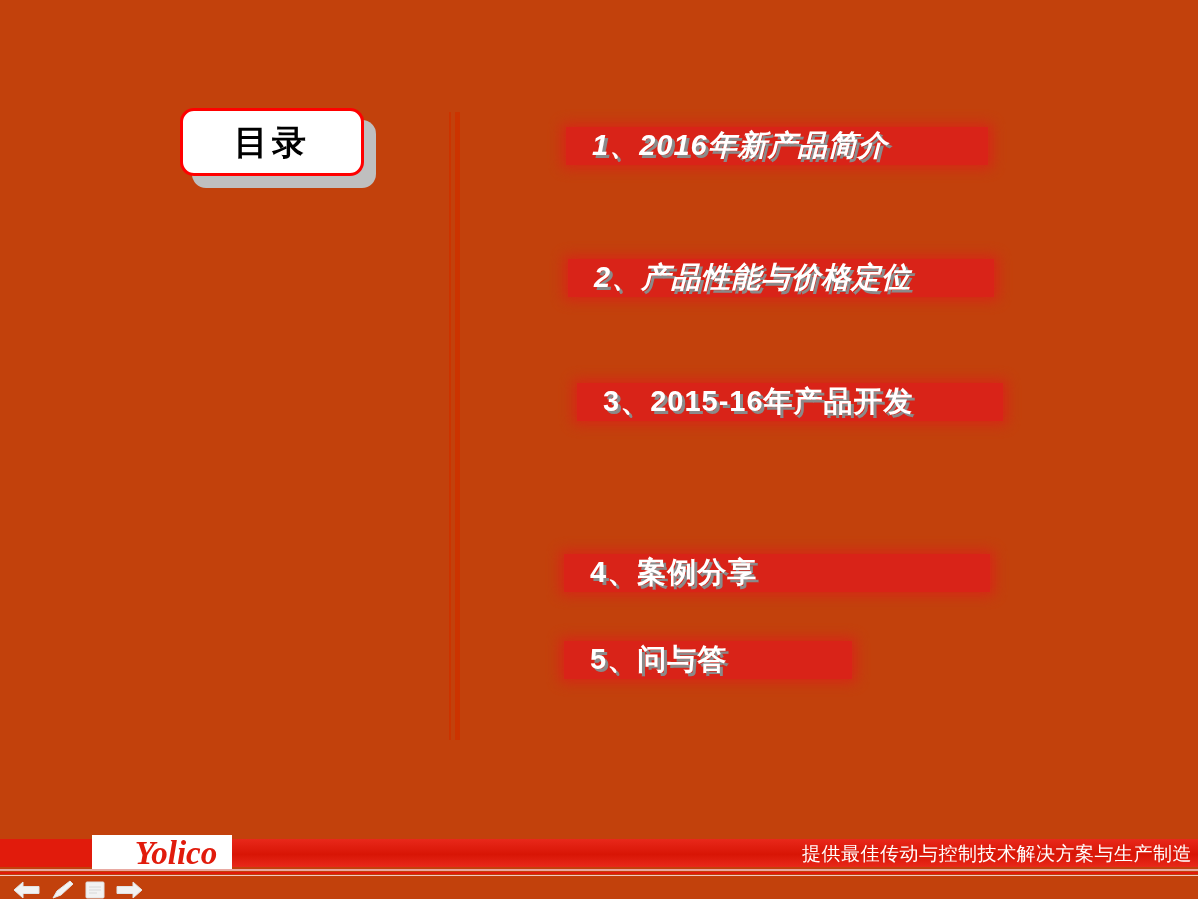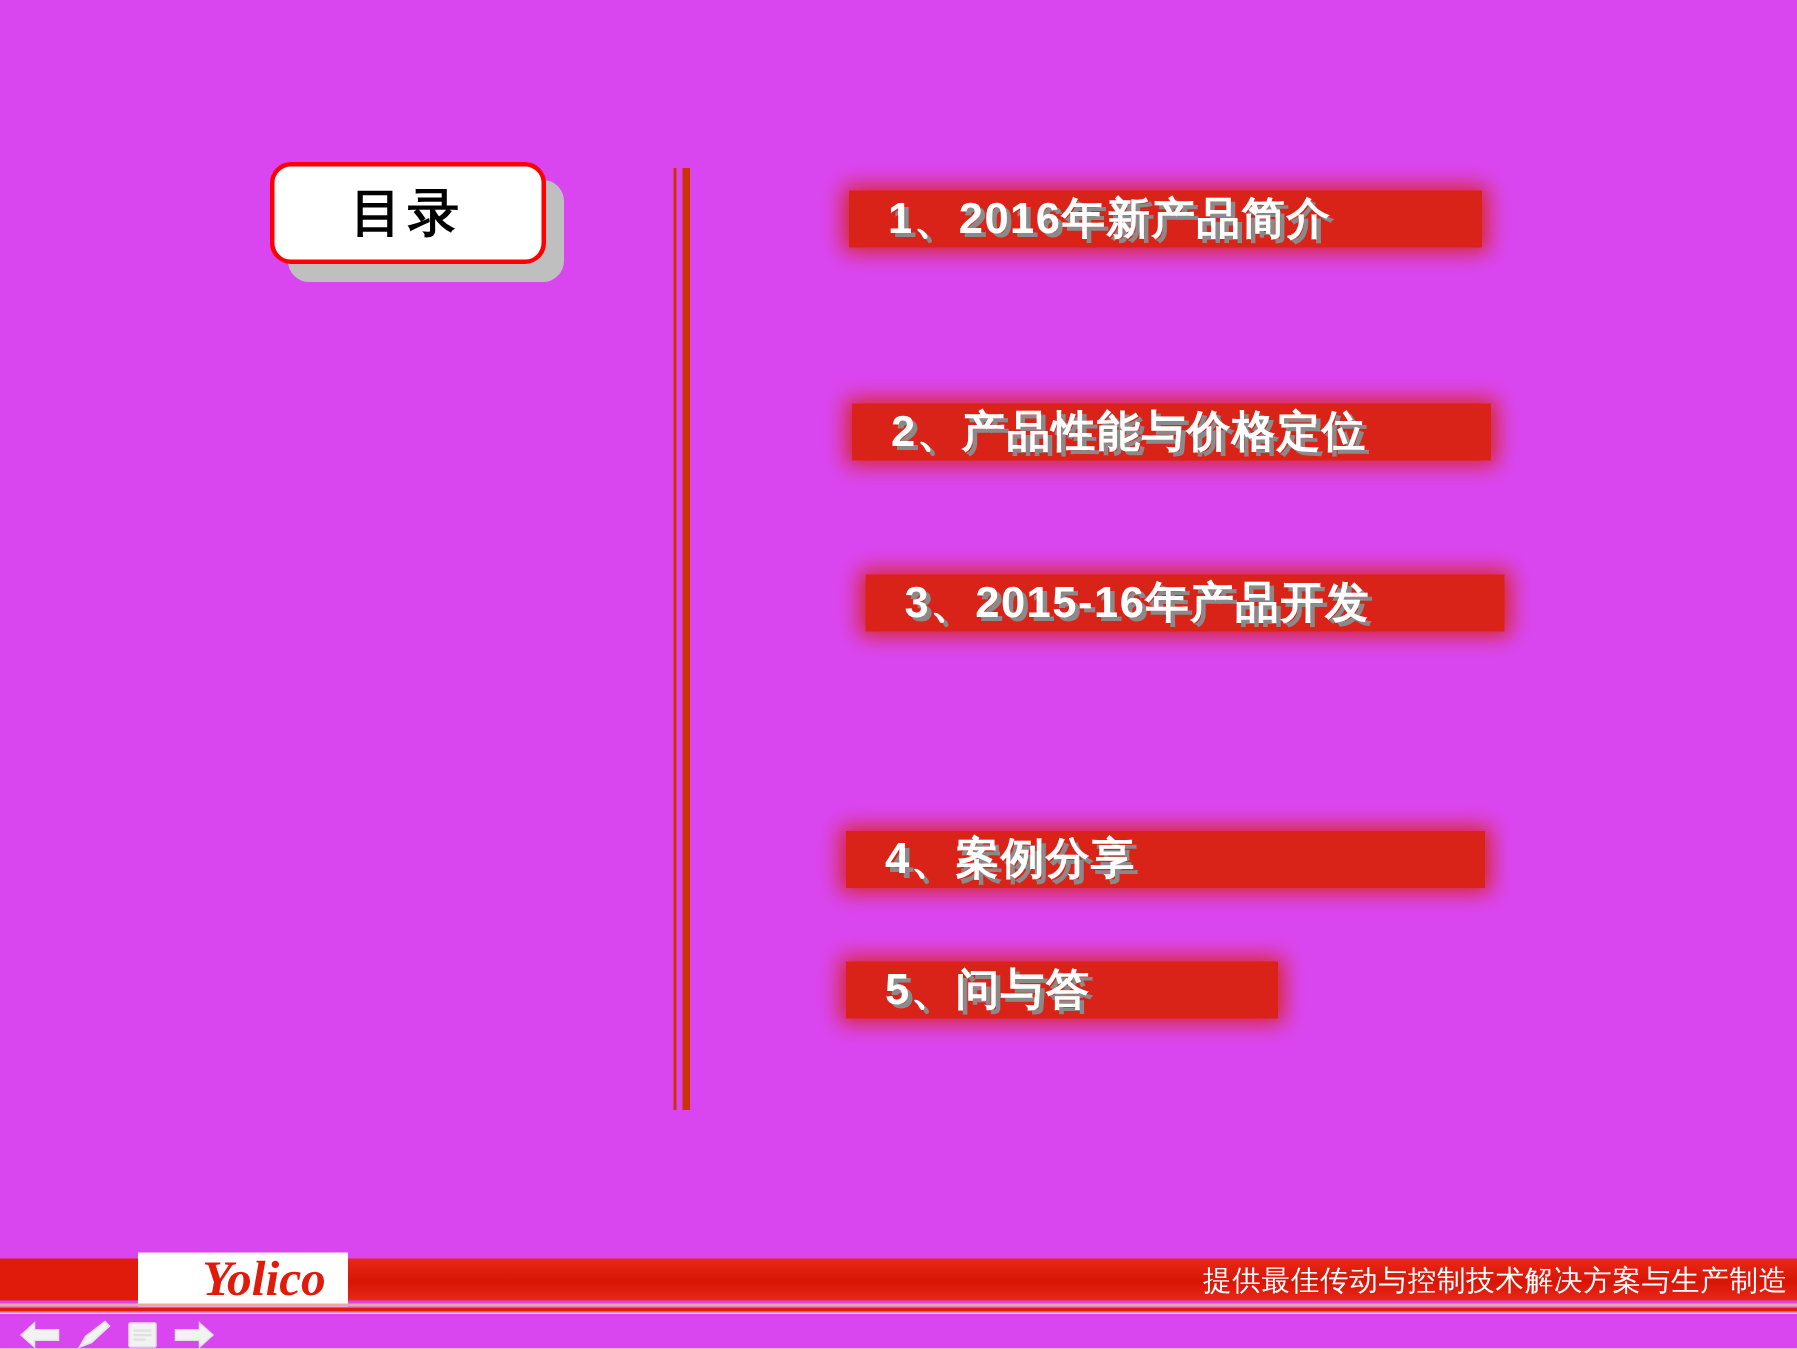--- a/index.html
+++ b/index.html
@@ -11,21 +11,21 @@
     width: 1198px;
     height: 899px;
     position: relative;
     overflow: hidden;
     font-family: "Liberation Sans", "DejaVu Sans", sans-serif;
   }
 
   .slide {
     position: absolute;
     inset: 0;
-    background: #d946ef;
+    background: #c2410c;
   }
 
   
   .title-wrap {
     position: absolute;
     left: 180px;
     top: 108px;
     width: 200px;
     height: 80px;
   }
@@ -121,22 +121,22 @@
     top: 50%;
     transform: translateY(-50%);
     font-size: 29px;
     font-weight: bold;
     color: #ffffff;
     white-space: nowrap;
     text-shadow: 3px 3px 0px #8a8a8a;
     letter-spacing: 1px;
   }
 
-  #item-1 { left: 2px;  top: 12px;  width: 430px; }
-  #item-2 { left: 4px;  top: 154px; width: 434px; }
+  #item-1 { left: 2px;  top: 12px;  width: 430px; font-style: italic; }
+  #item-2 { left: 4px;  top: 144px; width: 434px; font-style: italic; }
   #item-3 { left: 13px;  top: 268px; width: 434px; }
   #item-4 { left: 0px;  top: 396px; width: 434px; margin-top: 43px; }
   #item-5 { left: 0px;  top: 526px; width: 296px; }
 
   
   .footer {
     position: absolute;
     left: 0;
     bottom: 0;
     width: 1198px;

